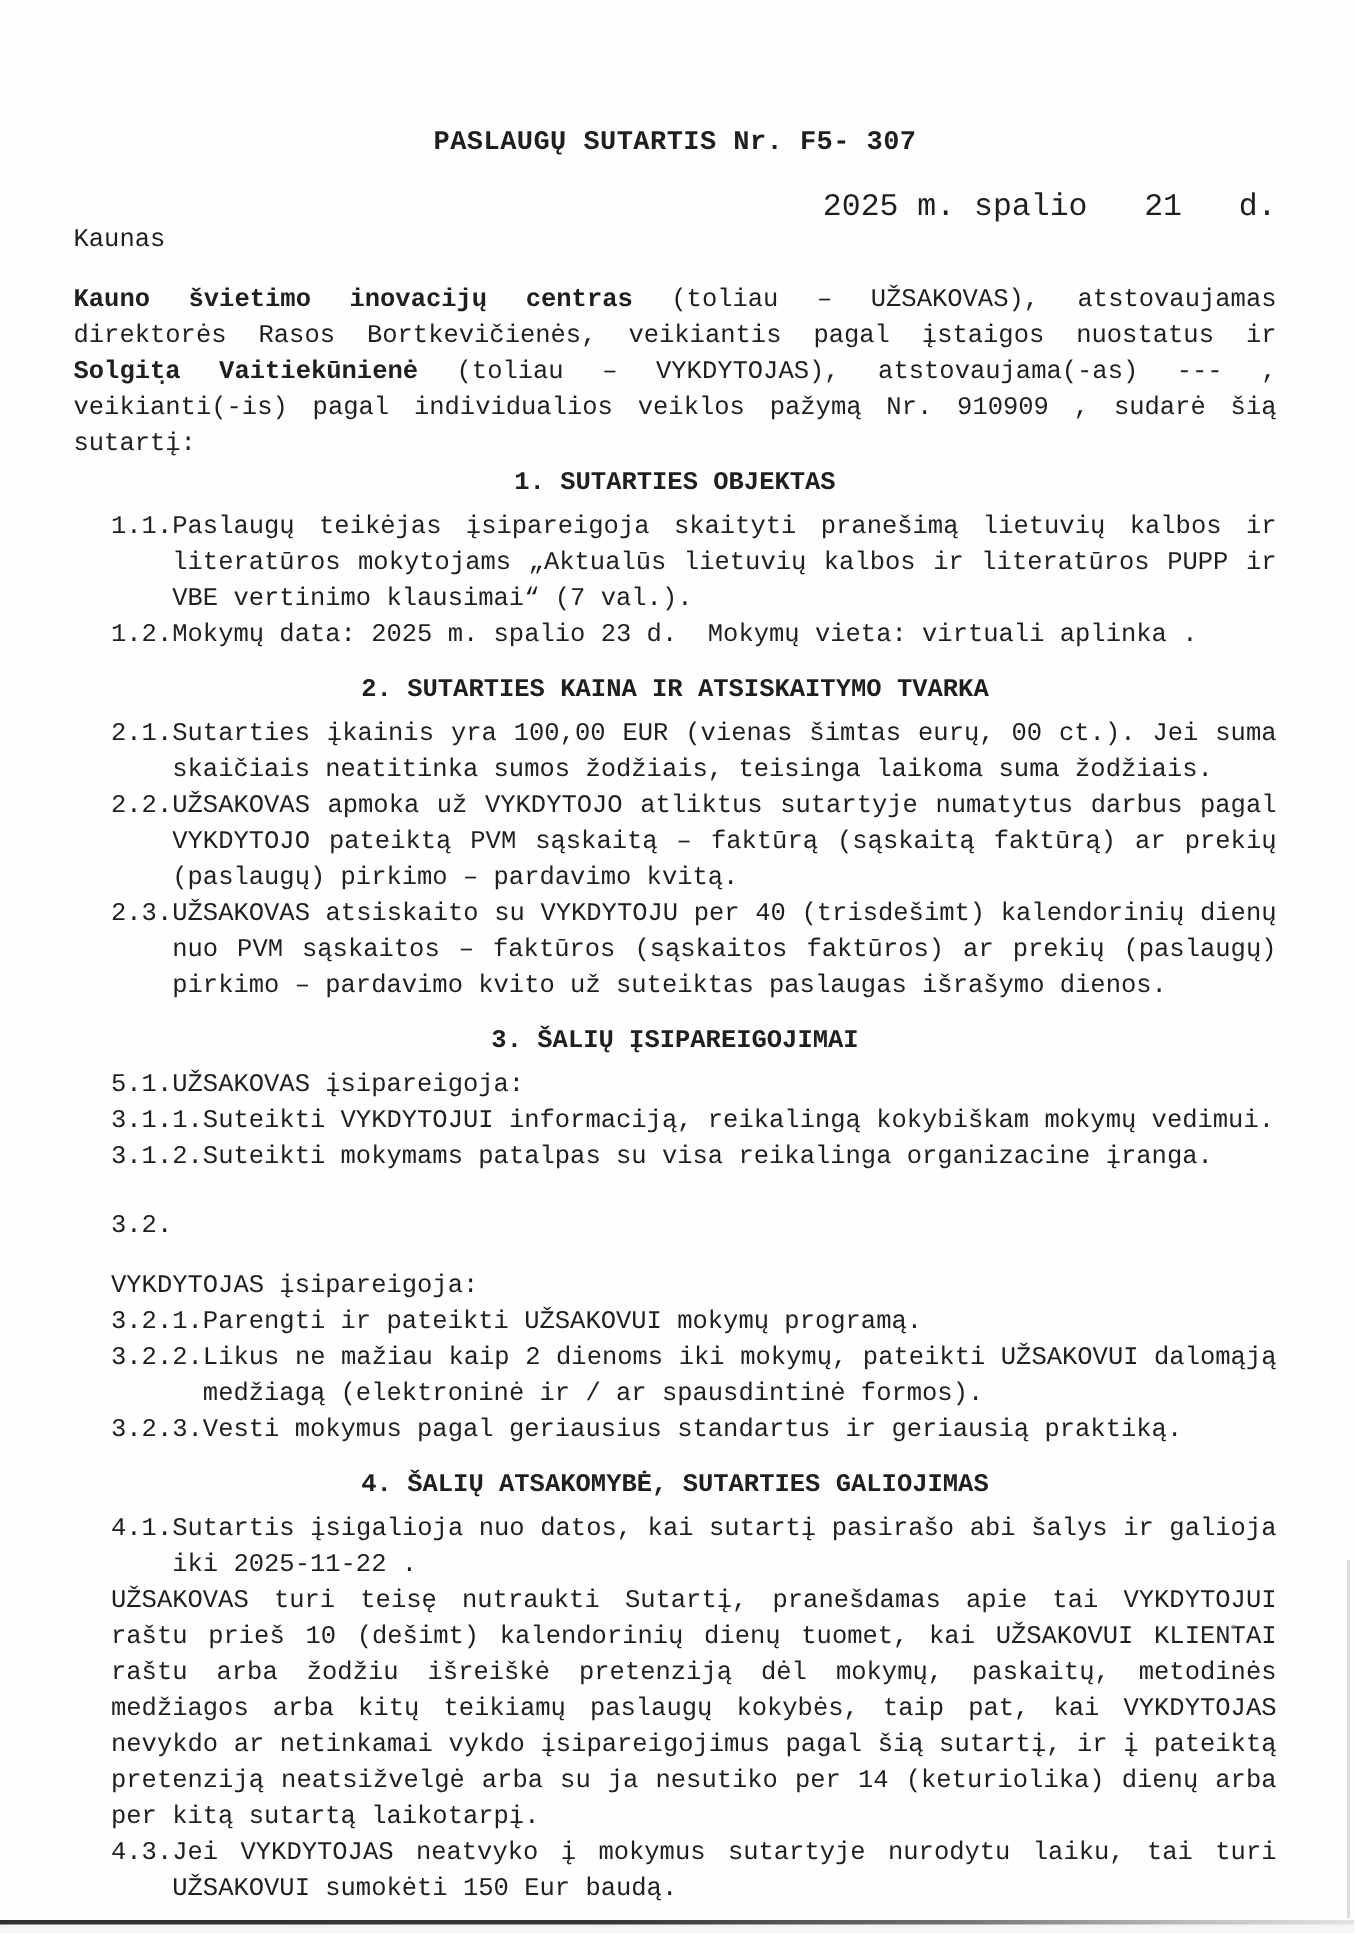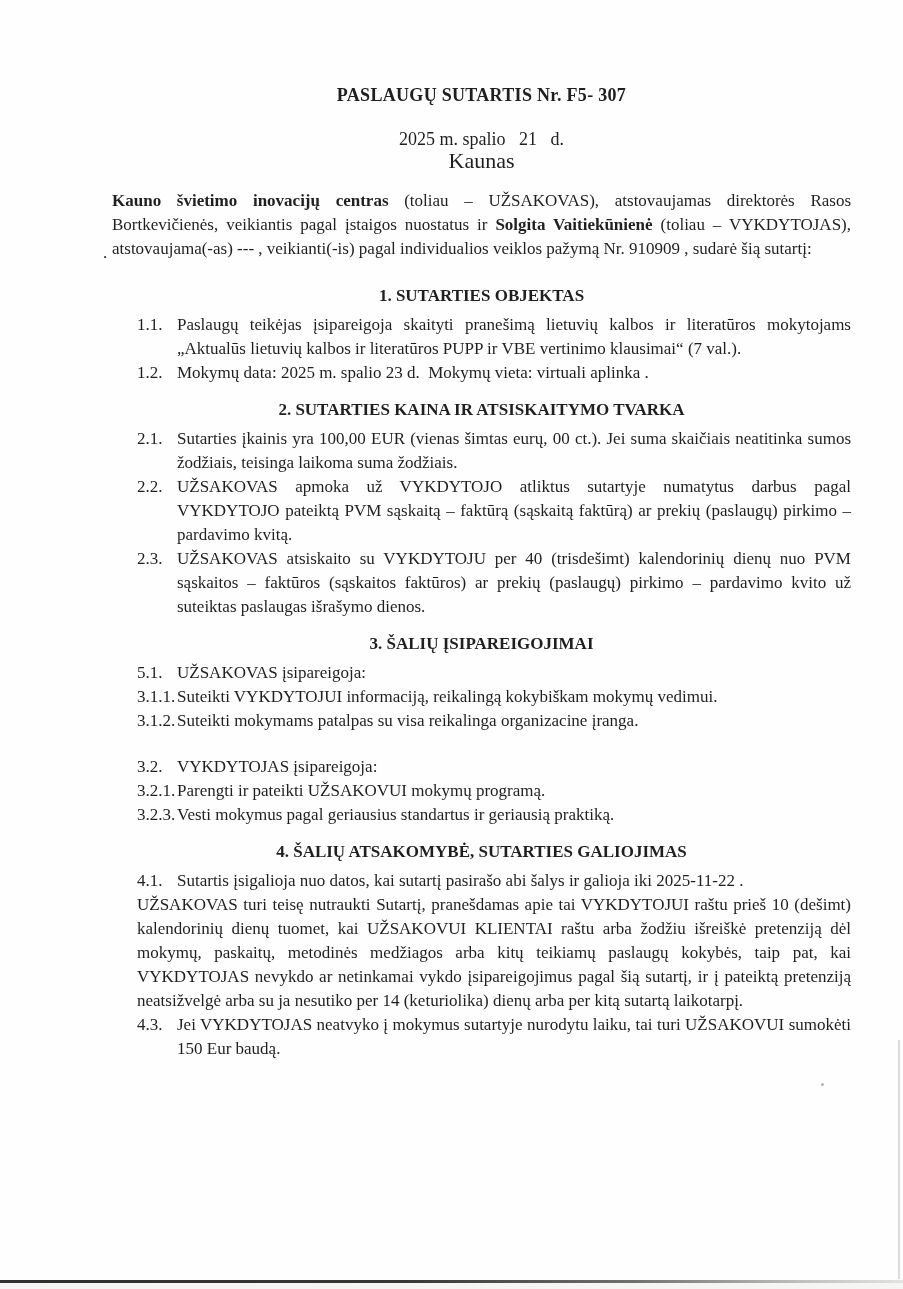--- a/index.html
+++ b/index.html
@@ -6,62 +6,62 @@
   body{
     width:903px;height:1289px;
     background:#ffffff;
     font-family:"Liberation Serif","DejaVu Serif",serif;
     color:#1f1f1f;
     position:relative;
     overflow:hidden;
   }
   .page{
     position:absolute;inset:0;
-    padding:84px 52px 0 112px;
+    padding:84px 52px 0 49px;
     box-sizing:border-box;
     background:#fffefe;
+    font-family:Liberation Mono, monospace;
   }
   .doc-title{
     margin:0;
     font-size:18px;line-height:22px;
     font-weight:700;
     text-align:center;
     letter-spacing:.3px;
   }
   .date-line{
     margin-top:22px;
-    font-size:18px;line-height:22px;
-    text-align:center;
+    font-size:21px;line-height:22px;
+    text-align:right;
     white-space:pre;
   }
   .city-line{
-    font-size:22px;line-height:22px;
-    text-align:center;
+    font-size:17px;line-height:22px;
   }
   .intro{
     margin:17px 0 0 0;
     font-size:17px;line-height:24px;
     text-align:justify;
   }
   .intro b{font-weight:700;}
   .sec-heading{
     margin:13px 0 5px 0;
     font-size:17px;line-height:24px;
     font-weight:700;
     text-align:center;
   }
-  .sec-heading.first{margin-top:23px;}
+  .sec-heading.first{margin-top:2px;}
   .item{
     display:flex;
     font-size:17px;line-height:24px;margin-left:25px;
   }
   .item .num{flex:0 0 40px;}
   .item .txt{flex:1;text-align:justify;}
   .item .txt.pre{white-space:pre-wrap;}
-  .item.gap-top{margin-top:22px;}
+  .item.gap-top{margin-top:22px;flex-direction:column;}
   
   .stray-dot{
     position:absolute;left:103px;top:241px;
     font-size:17px;line-height:24px;color:#2a2a2a;
   }
   .stray-dot2{
     position:absolute;left:821px;top:1083px;
     width:3px;height:3px;border-radius:50%;
     background:#8a8a8a;opacity:.65;
   }
@@ -129,20 +129,24 @@
   </div>
   <div class="item gap-top">
     <span class="num">3.2.</span>
     <span class="txt">VYKDYTOJAS įsipareigoja:</span>
   </div>
   <div class="item">
     <span class="num">3.2.1.</span>
     <span class="txt">Parengti ir pateikti UŽSAKOVUI mokymų programą.</span>
   </div>
   <div class="item">
+    <span class="num">3.2.2.</span>
+    <span class="txt">Likus ne mažiau kaip 2 dienoms iki mokymų, pateikti UŽSAKOVUI dalomąją medžiagą (elektroninė ir / ar spausdintinė formos).</span>
+  </div>
+  <div class="item">
     <span class="num">3.2.3.</span>
     <span class="txt">Vesti mokymus pagal geriausius standartus ir geriausią praktiką.</span>
   </div>
 
   <h2 class="sec-heading">4. ŠALIŲ ATSAKOMYBĖ, SUTARTIES GALIOJIMAS</h2>
   <div class="item">
     <span class="num">4.1.</span>
     <span class="txt">Sutartis įsigalioja nuo datos, kai sutartį pasirašo abi šalys ir galioja iki 2025-11-22 .</span>
   </div>
   <div class="item">

